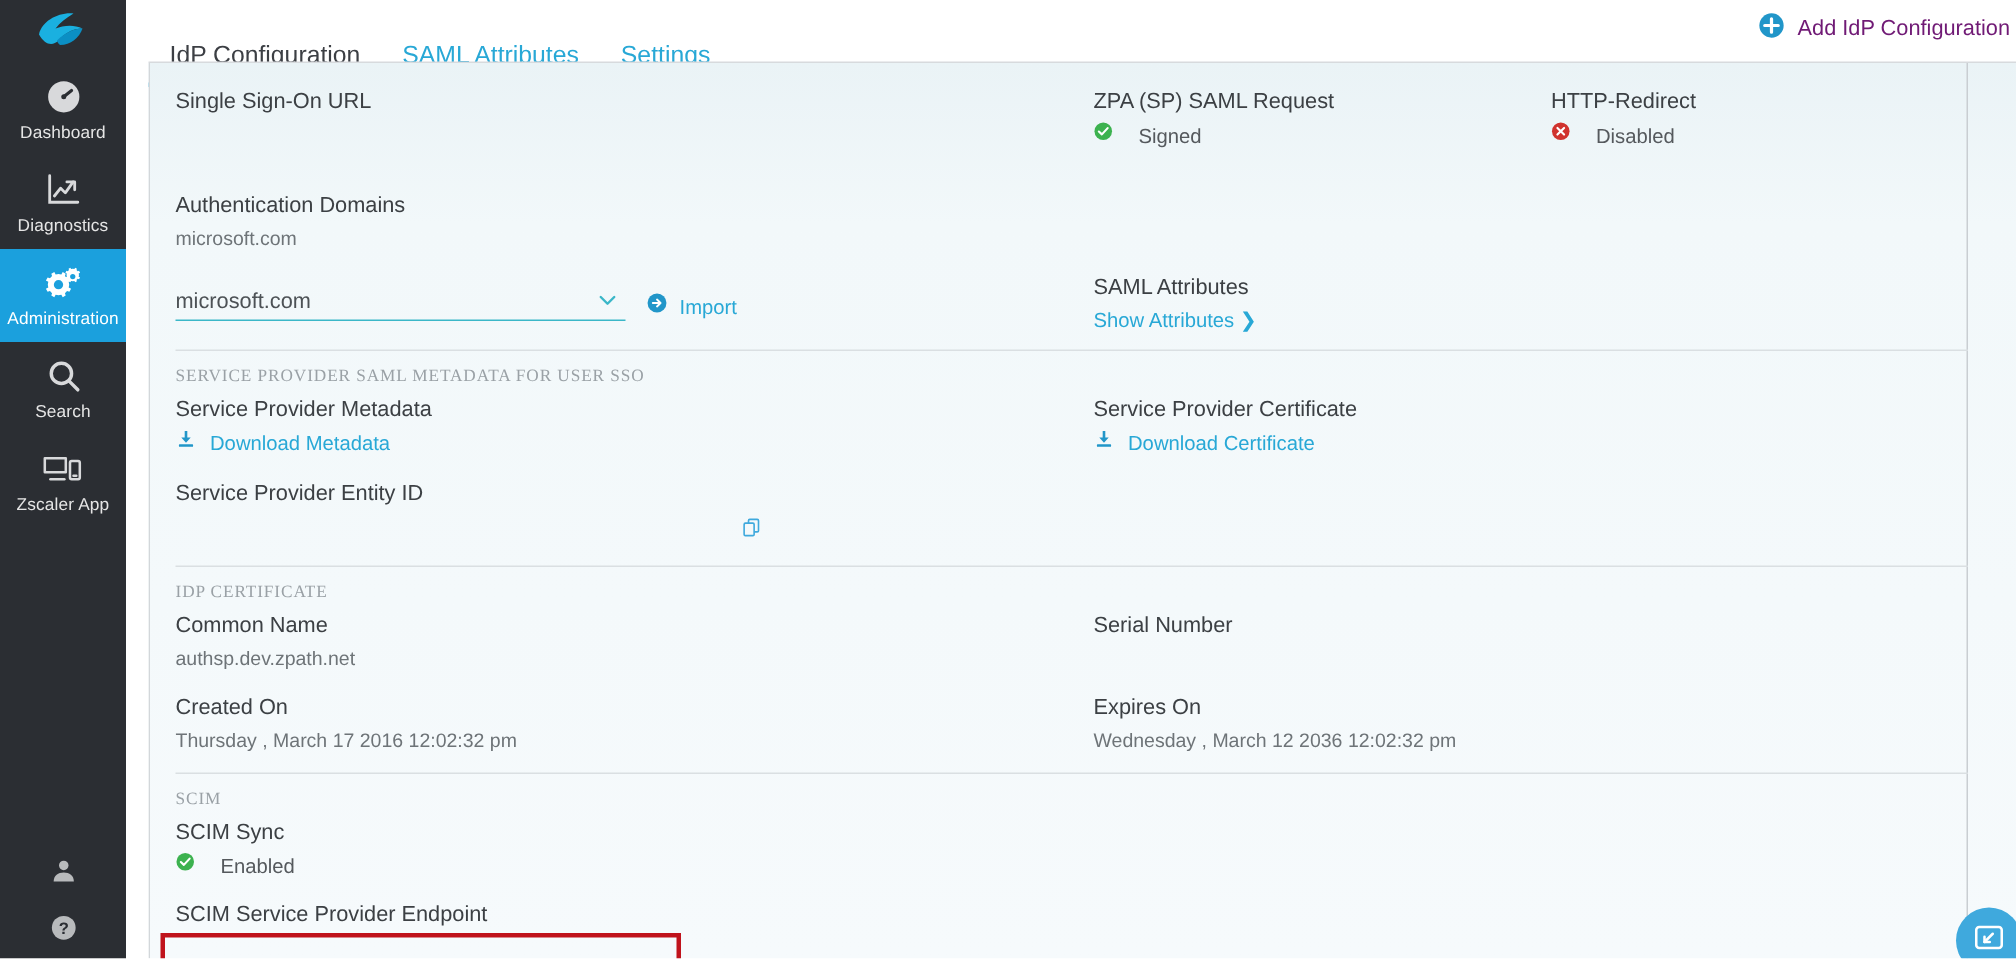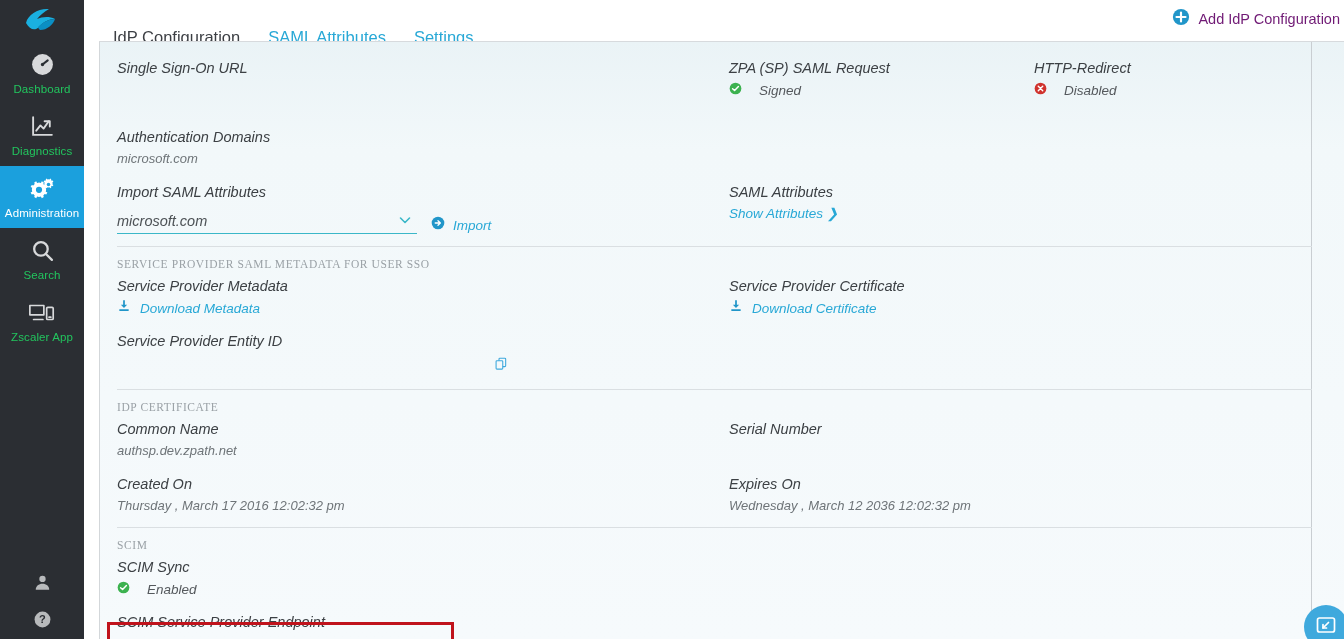--- a/index.html
+++ b/index.html
@@ -23,21 +23,21 @@
   .logo-cell {
     width: 84px; height: 42px;
     display: flex; align-items: center; justify-content: center;
   }
   .nav-item {
     width: 84px; height: 62px;
     display: flex; flex-direction: column;
     align-items: center; justify-content: center;
     gap: 5px;
     cursor: pointer;
-    color: #22c55e;
+    color: #e5e5e5;
   }
   .nav-item.active { background: #1ba0dd; color: #ffffff; }
   .nav-icon { height: 26px; display: flex; align-items: center; justify-content: center; }
   .nav-label { font-size: 11.5px; line-height: 12px; letter-spacing: 0.1px; }
   .sidebar-bottom {
     position: absolute; bottom: 6px; left: 0; width: 84px;
     display: flex; flex-direction: column; align-items: center; gap: 14px;
   }
   .sidebar-bottom .sb-icon { cursor: pointer; opacity: .82; }
 
@@ -88,21 +88,21 @@
     content:""; position:absolute; left:0; top:0; bottom:0; width:1px;
     background:#d3d7da;
   }
   .right-rule {
     position: absolute; right: 32px; top: 0; bottom: 0; width: 1px;
     background: #c9ced2;
   }
 
   .panel { padding: 16px 32px 0 18px; position: relative; }
 
-  .cols { display: flex; font-style: italic; }
+  .cols { display: flex; }
   .col { position: relative; }
   .col-a { width: 612px; flex: 0 0 612px; }
   .col-b { width: 305px; flex: 0 0 305px; }
   .col-c { flex: 1 1 auto; }
 
   .field { margin-bottom: 0; }
   .f-label {
     font-size: 14.5px; color: #3c4044; line-height: 19px;
     padding-top: 1px;
   }
@@ -329,21 +329,20 @@
             <div class="f-value">microsoft.com</div>
           </div>
           <div class="col col-b"></div>
           <div class="col col-c"></div>
         </div>
 
         <div class="row-gap-2"></div>
 
         <div class="cols">
           <div class="col col-a field">
-            <div class="f-label">Import SAML Attributes</div>
             <div style="display:flex; align-items:flex-end;">
               <div class="select-wrap">
                 <div class="select-box">
                   <span>microsoft.com</span>
                 </div>
                 <span class="chev">
                   <svg width="16" height="16" viewBox="0 0 16 16" fill="none" stroke="#3bb7c8" stroke-width="1.6">
                       <path d="M3.5 6 L8 10.5 L12.5 6" stroke-linecap="round" stroke-linejoin="round"></path>
                     </svg>
                 </span>

